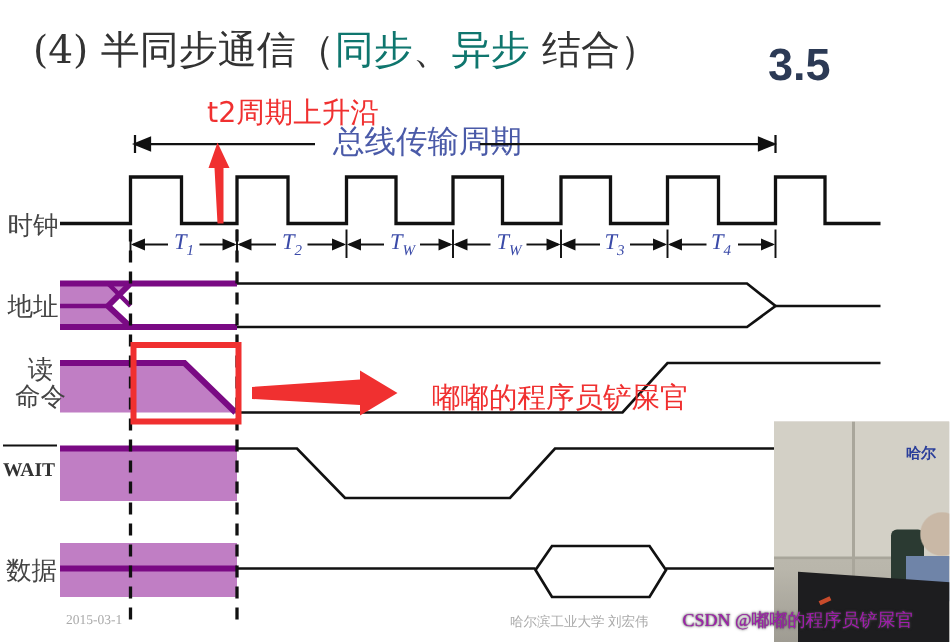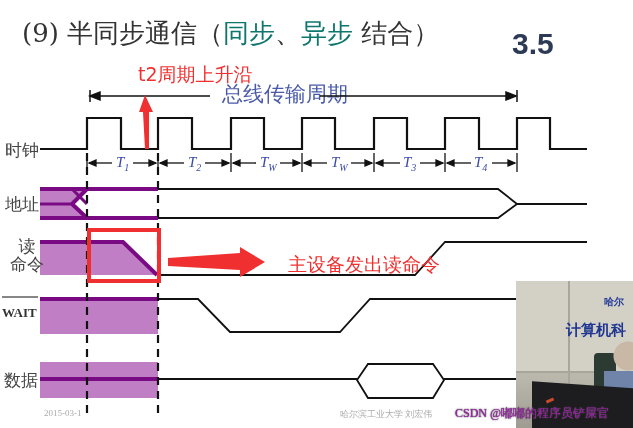--- a/index.html
+++ b/index.html
@@ -24,21 +24,21 @@
     .video .logo2 { position: absolute; left: 50px; top: 40px; font-size: 15px; color: #1f3592; font-weight: bold; font-family: "DejaVu Sans", sans-serif; white-space: nowrap; }
     .video .person { position: absolute; left: 88px; top: 60px; width: 40px; height: 60px; background: radial-gradient(circle at 60% 25%, #c9b8a6 0 14px, transparent 15px), linear-gradient(180deg, transparent 0 30px, #6f84a8 30px); border-radius: 6px; }
     .video .chair { position: absolute; left: 78px; top: 72px; width: 22px; height: 40px; background: #2b3a32; border-radius: 4px; }
     .video .laptop { position: absolute; left: 16px; top: 104px; width: 110px; height: 50px; background: #1d1d1f; transform: skewY(4deg); }
     .video .laptop-dot { position: absolute; left: 30px; top: 118px; width: 8px; height: 3px; background: #c84b2b; transform: rotate(-25deg); }
   </style>
 </head>
 <body>
 
 <div class="abs title">
-  <span>(9) 半同步通信（</span><span class="blue">同步</span><span>、</span><span class="blue">异步</span><span> 结合）</span>
+  <span>(4) 半同步通信（</span><span class="blue">同步</span><span>、</span><span class="blue">异步</span><span> 结合）</span>
 </div>
 <div class="abs section-num">3.5</div>
 
 <div class="abs bus-label">总线传输周期</div>
 
 <svg class="abs" style="left:0;top:0" width="633" height="428">
 
   <g stroke="#111" stroke-width="1.5" fill="#111">
     <line x1="90" y1="96" x2="210" y2="96"></line>
     <line x1="320" y1="96" x2="516" y2="96"></line>
@@ -145,29 +145,28 @@
 <div class="abs sig-label" style="left:5px;top:139px">时钟</div>
 <div class="abs sig-label" style="left:5px;top:193px">地址</div>
 <div class="abs sig-label" style="left:10px;top:238px;line-height:18px;text-align:center">
   <div>读</div>
   <div>命令</div>
 </div>
 <div class="abs sig-label" style="left:2px;top:305px;font-size:13px;font-weight:bold;color:#333">WAIT</div>
 <div class="abs sig-label" style="left:4px;top:369px">数据</div>
 
 <div class="abs annot-red note-t2">t2周期上升沿</div>
-<div class="abs annot-red note-main">主设备发出读命令</div>
+<div class="abs annot-red note-main">嘟嘟的程序员铲屎官</div>
 
 <div class="abs footer" style="left:44px;top:408px">2015-03-1</div>
 <div class="abs footer" style="left:340px;top:408px">哈尔滨工业大学  刘宏伟</div>
 
 <div class="abs video">
   <div class="panel"></div>
   <div class="vline"></div>
   <div class="logo1">哈尔</div>
-  <div class="logo2">计算机科</div>
   <div class="chair"></div>
   <div class="person"></div>
   <div class="laptop"></div>
   <div class="laptop-dot"></div>
 </div>
 
 <div class="abs watermark">CSDN @嘟嘟的程序员铲屎官</div>
 
 </body></html>

